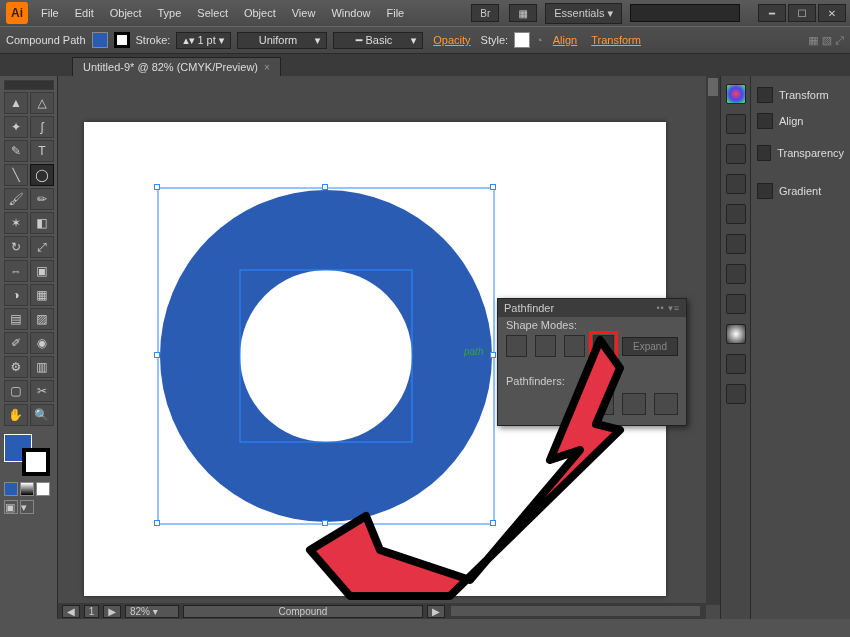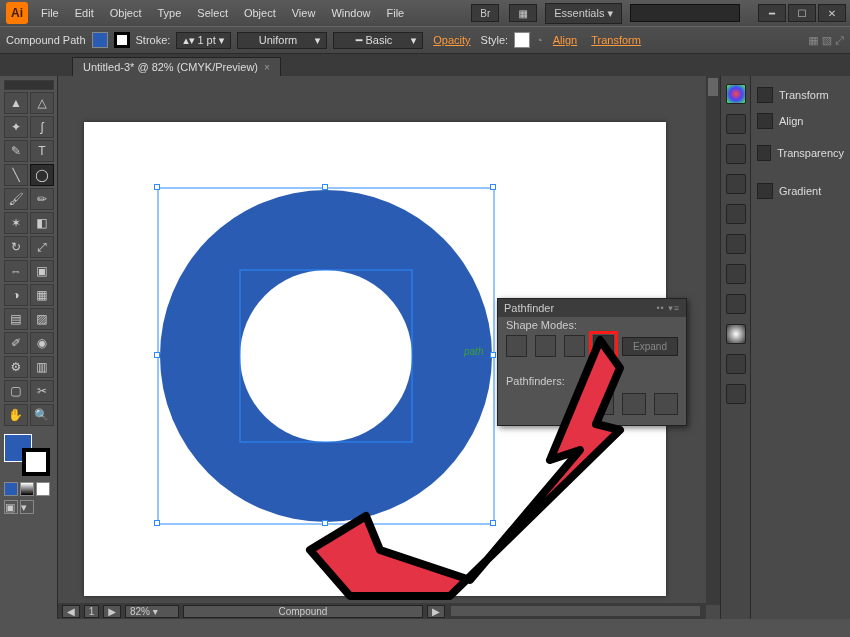--- a/index.html
+++ b/index.html
@@ -97,21 +97,21 @@
   <span>Style:</span>
   <div class="swatch" style="background:#fff"></div>
   <span style="color:#888">◔</span>
   <a>Align</a>
   <a>Transform</a>
   <span style="margin-left:auto;color:#888">▦ ▧ ⤢</span>
 </div>
 
 <div class="tabstrip">
   <div class="tab">
-    <span>Untitled-3* @ 82% (CMYK/Preview)</span>
+    <span>Untitled-9* @ 82% (CMYK/Preview)</span>
     <span class="x">×</span>
   </div>
 </div>
 
 <div class="workrow">
 
   <div class="toolbox">
     <div class="tool full" style="height:10px;background:#333"></div>
     <div class="tool">▲</div>
     <div class="tool">△</div>

